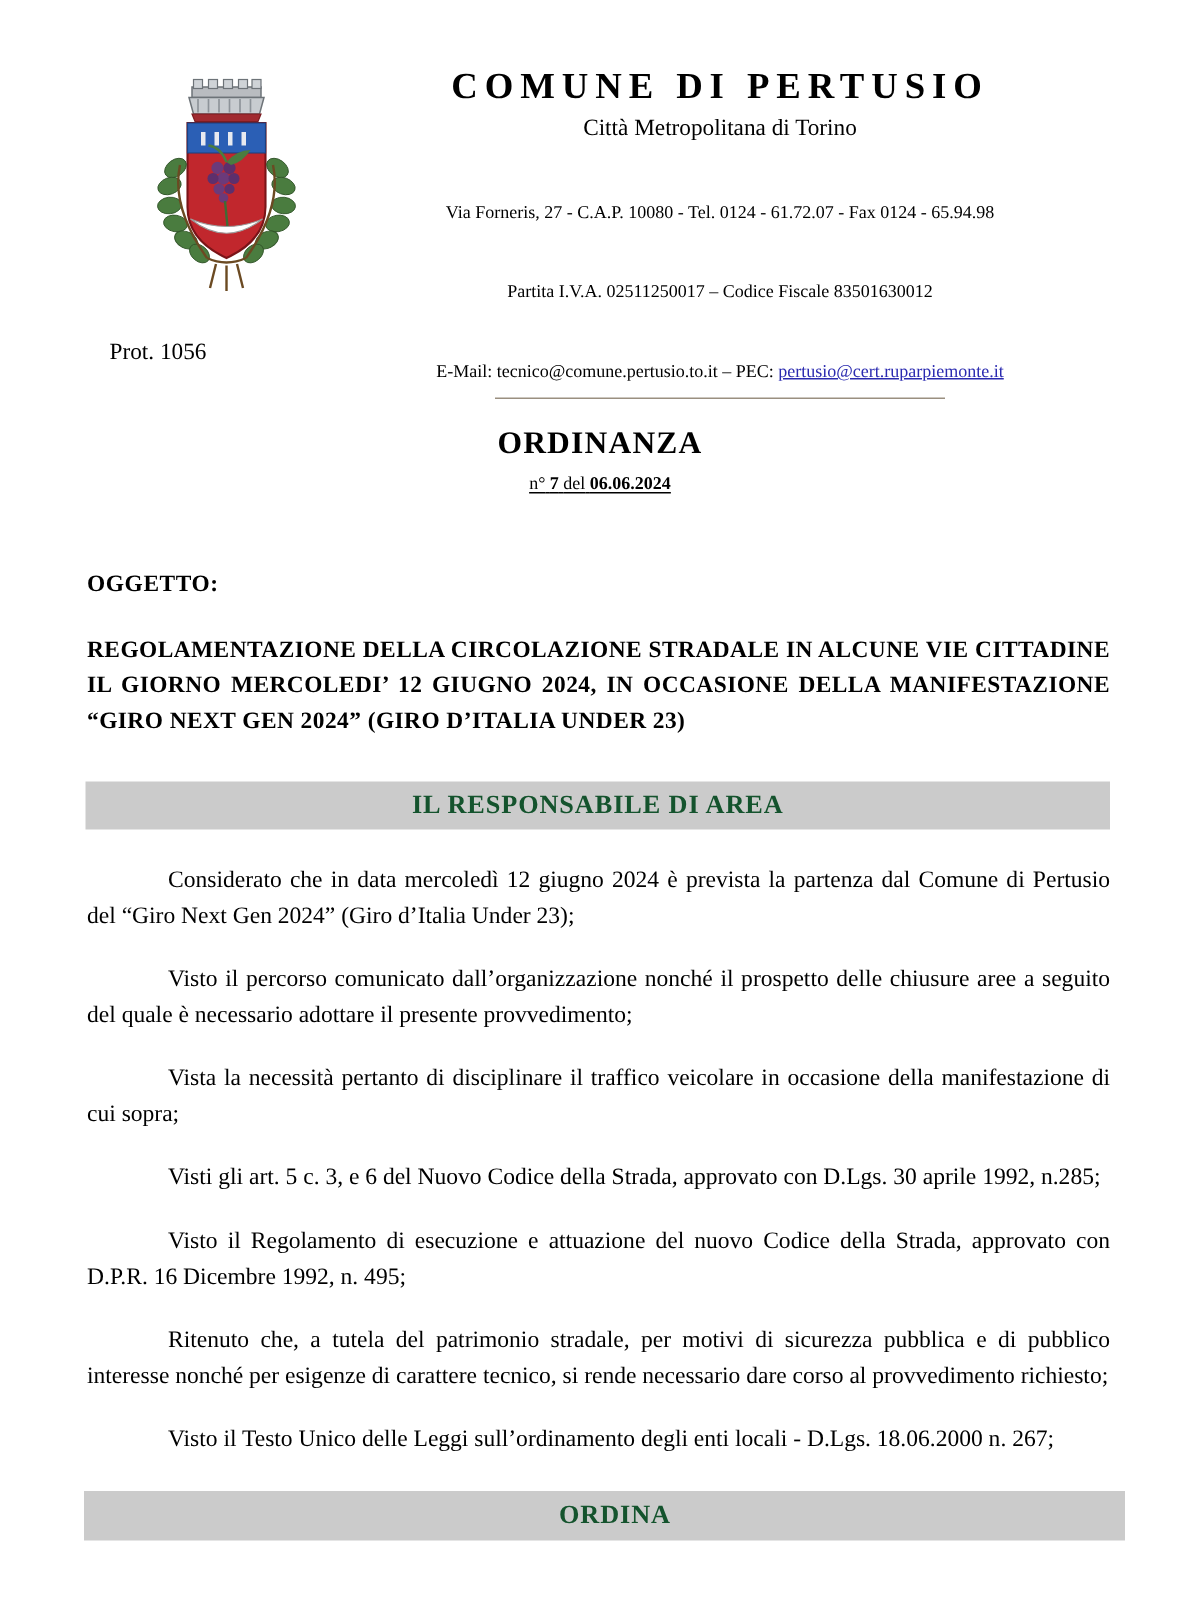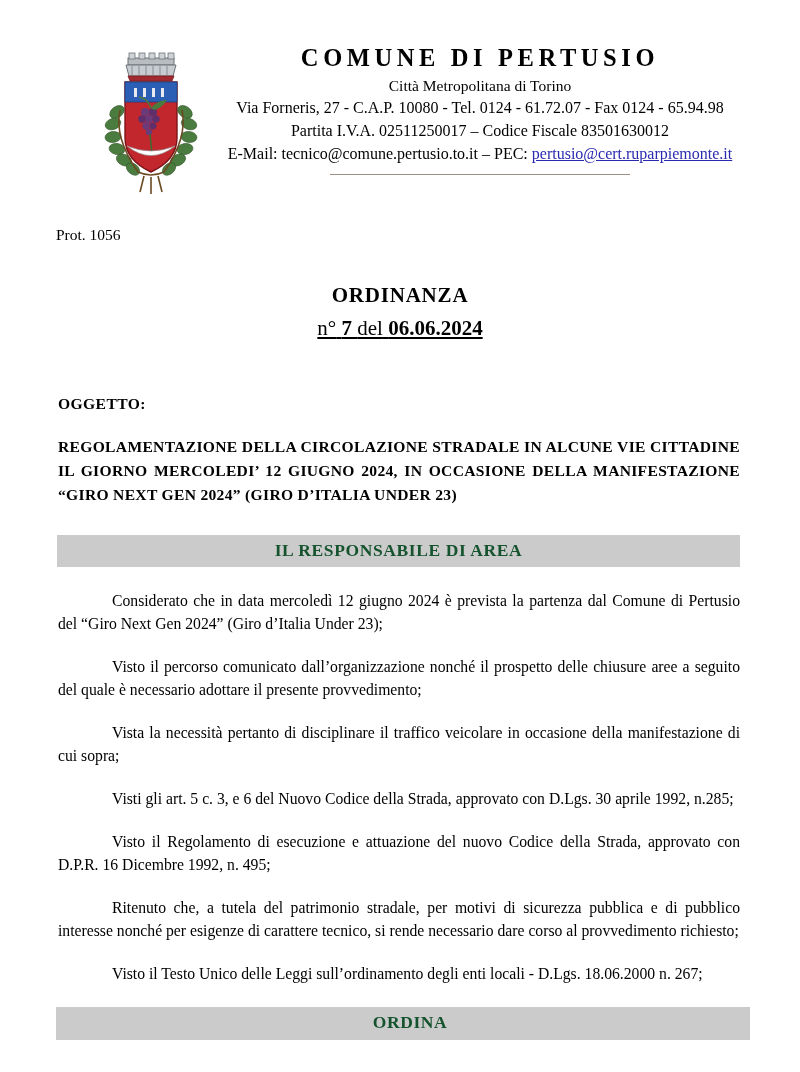--- a/index.html
+++ b/index.html
@@ -53,59 +53,60 @@
     white-space: nowrap;
   }
 
   .citta {
     font-size: 15.5px;
     line-height: 1.35;
     margin-top: 4px;
   }
 
   .contact-line {
-    font-size: 16px;
+    font-size: 12px;
     line-height: 1.42;
     white-space: nowrap;
+    margin-top: 36px;
   }
 
   .pec-link {
     color: #2a2ab0;
     text-decoration: underline;
   }
 
   .header-rule {
     width: 300px;
     height: 1px;
     background: #9a8f80;
     margin: 9px auto 0 auto;
   }
 
   
   .prot {
     position: absolute;
-    left: 56px;
+    left: 73px;
     top: 226px;
     font-size: 15.5px;
   }
 
   .ordinanza-block {
     text-align: center;
     padding-top: 76px;
   }
 
   .ordinanza-title {
     font-size: 21px;
     font-weight: bold;
     letter-spacing: 0.8px;
     line-height: 1.25;
   }
 
   .ordinanza-num {
-    font-size: 21px;
+    font-size: 12px;
     line-height: 1.5;
     margin-top: 5px;
   }
   .ordinanza-num .u {
     text-decoration: underline;
     text-underline-offset: 2px;
   }
   .ordinanza-num .b {
     font-weight: bold;
   }

